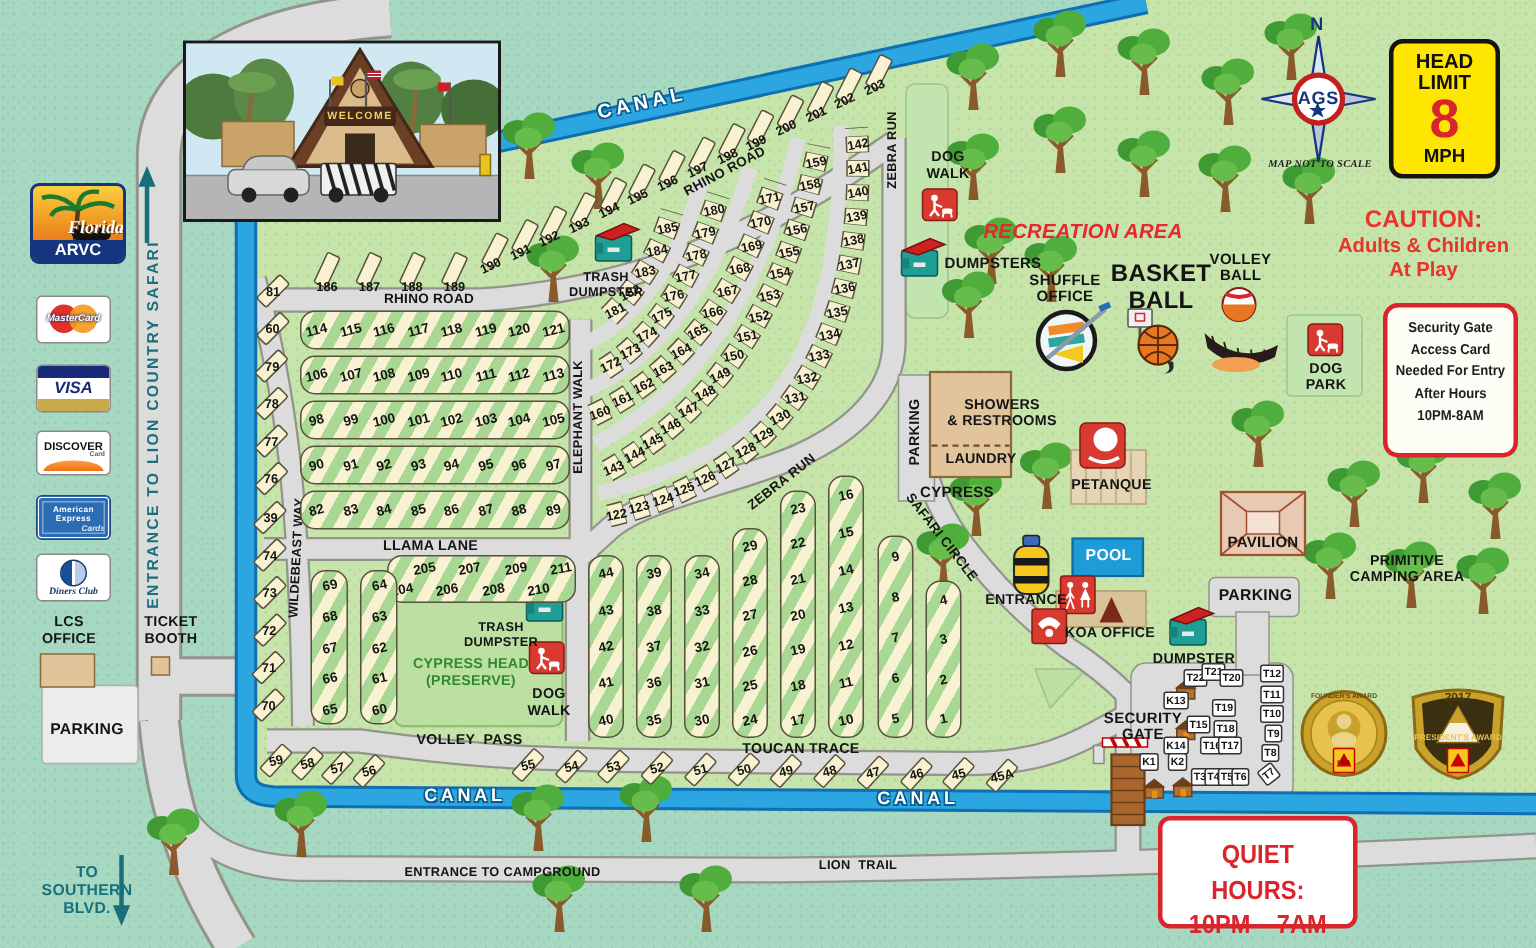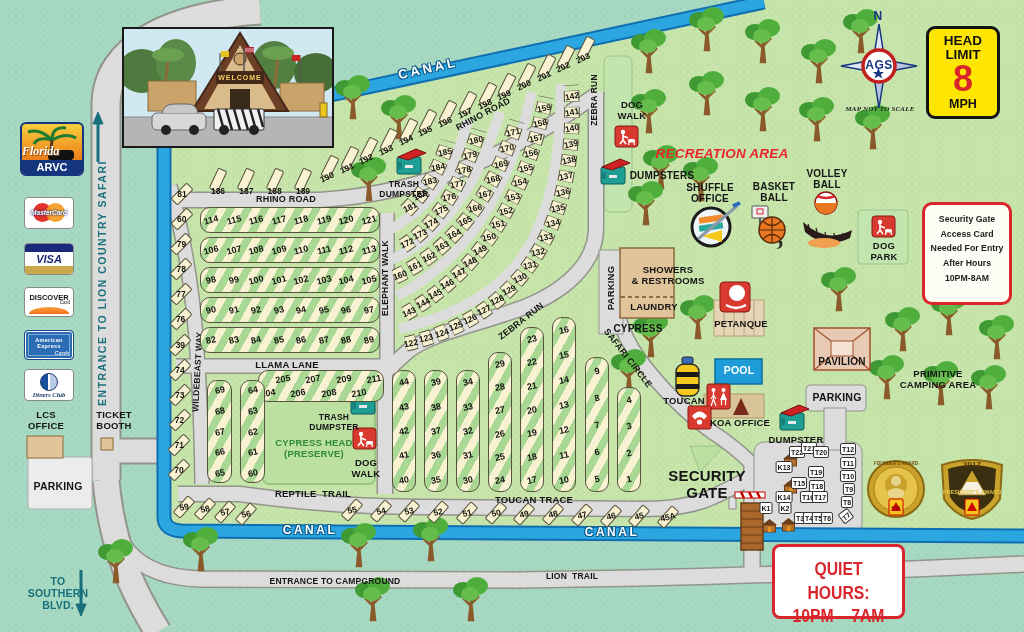--- a/index.html
+++ b/index.html
@@ -32,22 +32,22 @@
   #access span{display:block;font:900 9.5px/1.55 "Liberation Sans",sans-serif;color:#1c1c1c;transform:scaleX(.92);}
   #quiet{left:772px;top:544px;width:133px;height:75px;background:#fff;border:3.5px solid #d9252b;border-radius:8px;
     text-align:center;padding-top:11px;}
   #quiet span{display:block;font:900 17.5px/1.35 "Liberation Sans",sans-serif;color:#d9252b;transform:scaleX(.9);}
   #poolbox{left:910px;top:542px;width:104px;height:83px;background:#fdfdf6;border:3px solid #3a3a3a;border-radius:10px;
     text-align:center;padding-top:6px;}
   #poolbox .p1{font:900 12px/1.5 "Liberation Sans",sans-serif;display:block;transform:scaleX(.9);}
   #poolbox .p2{font:800 10px/1.5 "Liberation Sans",sans-serif;display:block;transform:scaleX(.9);}
   #arvc{left:20px;top:122px;width:64px;height:54px;border:2px solid #15357f;border-radius:6px;overflow:hidden;
     background:linear-gradient(#f9cf3e,#ee8a1e 60%,#e2641e);}
-  #arvc .fl{position:absolute;left:0;top:20px;width:100%;text-align:left;
-    font:italic 900 12px "Liberation Serif",serif;color:#fff;text-shadow:1px 1px 0 #8a4a10;}
+  #arvc .fl{position:absolute;left:0;top:20px;width:100%;text-align:center;
+    font:italic 900 12px "Liberation Serif",serif;color:#fff;text-shadow:1px 1px 0 #8a4a10;padding-left:12px;}
   #arvc .ab{position:absolute;left:0;bottom:0;width:100%;height:14px;background:#15357f;
     font:900 11px/14px "Liberation Sans",sans-serif;color:#fff;text-align:center;}
   #photo{left:122px;top:27px;width:212px;height:121px;border:2px solid #1a1a1a;background:#cfe8f2;}
   .mini{position:absolute;font:900 7px "Liberation Sans",sans-serif;}
 </style>
 </head>
 <body>
 
 <div id="stage">
 
@@ -304,21 +304,21 @@
       <span class="lbl" style="left: 428px; top: 69px; font-size: 13px; color: rgb(255, 255, 255); letter-spacing: 3px; text-shadow: rgb(10, 90, 138) 1px 1px 0px, rgb(10, 90, 138) -1px -1px 0px, rgb(10, 90, 138) 1px -1px 0px, rgb(10, 90, 138) -1px 1px 0px; transform: translate(-50%, -50%) rotate(-12.5deg);">CANAL</span>
       <span class="lbl" style="left: 310px; top: 531px; font-size: 12px; color: rgb(255, 255, 255); letter-spacing: 2.5px; text-shadow: rgb(10, 90, 138) 1px 1px 0px, rgb(10, 90, 138) -1px -1px 0px, rgb(10, 90, 138) 1px -1px 0px, rgb(10, 90, 138) -1px 1px 0px; transform: translate(-50%, -50%) rotate(0deg);">CANAL</span>
       <span class="lbl" style="left: 612px; top: 533px; font-size: 12px; color: rgb(255, 255, 255); letter-spacing: 2.5px; text-shadow: rgb(10, 90, 138) 1px 1px 0px, rgb(10, 90, 138) -1px -1px 0px, rgb(10, 90, 138) 1px -1px 0px, rgb(10, 90, 138) -1px 1px 0px; transform: translate(-50%, -50%) rotate(0deg);">CANAL</span>
       <span class="lbl" style="left: 286px; top: 199px; font-size: 9px; transform: translate(-50%, -50%) rotate(0deg);">RHINO ROAD</span>
       <span class="lbl" style="left: 483px; top: 114px; font-size: 9px; transform: translate(-50%, -50%) rotate(-28deg);">RHINO ROAD</span>
       <span class="lbl" style="left: 595px; top: 100px; font-size: 8.5px; transform: translate(-50%, -50%) rotate(-90deg);">ZEBRA RUN</span>
       <span class="lbl" style="left: 521px; top: 321px; font-size: 9px; transform: translate(-50%, -50%) rotate(-38deg);">ZEBRA RUN</span>
       <span class="lbl" style="left: 386px; top: 278px; font-size: 8.5px; transform: translate(-50%, -50%) rotate(-90deg);">ELEPHANT WALK</span>
       <span class="lbl" style="left: 287px; top: 365px; font-size: 9.5px; transform: translate(-50%, -50%) rotate(0deg);">LLAMA LANE</span>
       <span class="lbl" style="left: 198px; top: 372px; font-size: 8.5px; transform: translate(-50%, -50%) rotate(-87deg);">WILDEBEAST WAY</span>
-      <span class="lbl" style="left: 313px; top: 494px; font-size: 9.5px; transform: translate(-50%, -50%) rotate(0deg);">REPTILE  TRAIL</span>
+      <span class="lbl" style="left: 313px; top: 494px; font-size: 9.5px; transform: translate(-50%, -50%) rotate(0deg);">VOLLEY  PASS</span>
       <span class="lbl" style="left: 534px; top: 500px; font-size: 9.5px; transform: translate(-50%, -50%) rotate(0deg);">TOUCAN TRACE</span>
       <span class="lbl" style="left: 628px; top: 358px; font-size: 9px; transform: translate(-50%, -50%) rotate(52deg);">SAFARI CIRCLE</span>
       <span class="lbl" style="left: 638px; top: 329px; font-size: 10px; transform: translate(-50%, -50%) rotate(0deg);">CYPRESS</span>
       <span class="lbl" style="left: 611px; top: 288px; font-size: 9.5px; transform: translate(-50%, -50%) rotate(-90deg);">PARKING</span>
       <span class="lbl" style="left: 58px; top: 487px; font-size: 10.5px; transform: translate(-50%, -50%) rotate(0deg);">PARKING</span>
       <span class="lbl" style="left: 837px; top: 398px; font-size: 10.5px; transform: translate(-50%, -50%) rotate(0deg);">PARKING</span>
       <span class="lbl" style="left: 572px; top: 577px; font-size: 8.5px; transform: translate(-50%, -50%) rotate(0deg);">LION  TRAIL</span>
       <span class="lbl" style="left: 335px; top: 582px; font-size: 8.5px; transform: translate(-50%, -50%) rotate(0deg);">ENTRANCE TO CAMPGROUND</span>
       <span class="lbl" style="left: 103px; top: 283px; font-size: 10.5px; color: rgb(23, 112, 124); letter-spacing: 1.5px; transform: translate(-50%, -50%) rotate(-90deg);">ENTRANCE TO LION COUNTRY SAFARI</span>
       <span class="lbl" style="left: 58px; top: 594px; font-size: 10.5px; color: rgb(23, 112, 124); transform: translate(-50%, -50%) rotate(0deg);">TO
@@ -336,35 +336,35 @@
 WALK</span>
       <span class="lbl" style="left: 632px; top: 111px; font-size: 9.5px; transform: translate(-50%, -50%) rotate(0deg);">DOG
 WALK</span>
       <span class="lbl" style="left: 884px; top: 252px; font-size: 9.5px; transform: translate(-50%, -50%) rotate(0deg);">DOG
 PARK</span>
       <span class="lbl" style="left: 662px; top: 176px; font-size: 10px; transform: translate(-50%, -50%) rotate(0deg);">DUMPSTERS</span>
       <span class="lbl" style="left: 796px; top: 440px; font-size: 9.5px; transform: translate(-50%, -50%) rotate(0deg);">DUMPSTER</span>
       <span class="lbl" style="left: 722px; top: 154px; font-size: 13.5px; color: rgb(232, 38, 45); font-style: italic; transform: translate(-50%, -50%) rotate(0deg);">RECREATION AREA</span>
       <span class="lbl" style="left: 710px; top: 193px; font-size: 10px; transform: translate(-50%, -50%) rotate(0deg);">SHUFFLE
 OFFICE</span>
-      <span class="lbl" style="left: 774px; top: 192px; font-size: 10px; transform: translate(-50%, -50%) rotate(0deg);">BASKET
+      <span class="lbl" style="left: 774px; top: 192px; font-size: 16px; transform: translate(-50%, -50%) rotate(0deg);">BASKET
 BALL</span>
       <span class="lbl" style="left: 827px; top: 179px; font-size: 10px; transform: translate(-50%, -50%) rotate(0deg);">VOLLEY
 BALL</span>
       <span class="lbl" style="left: 668px; top: 276px; font-size: 9.5px; transform: translate(-50%, -50%) rotate(0deg);">SHOWERS
 &amp; RESTROOMS</span>
       <span class="lbl" style="left: 654px; top: 307px; font-size: 9.5px; transform: translate(-50%, -50%) rotate(0deg);">LAUNDRY</span>
       <span class="lbl" style="left: 741px; top: 324px; font-size: 9.5px; transform: translate(-50%, -50%) rotate(0deg);">PETANQUE</span>
       <span class="lbl" style="left: 739px; top: 371px; font-size: 10.5px; color: rgb(255, 255, 255); transform: translate(-50%, -50%) rotate(0deg);">POOL</span>
-      <span class="lbl" style="left: 684px; top: 401px; font-size: 9.5px; transform: translate(-50%, -50%) rotate(0deg);">TOUCAN</span>
+      <span class="lbl" style="left: 684px; top: 401px; font-size: 9.5px; transform: translate(-50%, -50%) rotate(0deg);">ENTRANCE</span>
       <span class="lbl" style="left: 740px; top: 423px; font-size: 9.5px; transform: translate(-50%, -50%) rotate(0deg);">KOA OFFICE</span>
       <span class="lbl" style="left: 842px; top: 362px; font-size: 10px; transform: translate(-50%, -50%) rotate(0deg);">PAVILION</span>
       <span class="lbl" style="left: 938px; top: 380px; font-size: 9.5px; transform: translate(-50%, -50%) rotate(0deg);">PRIMITIVE
 CAMPING AREA</span>
-      <span class="lbl" style="left: 707px; top: 485px; font-size: 15px; transform: translate(-50%, -50%) rotate(0deg);">SECURITY
+      <span class="lbl" style="left: 762px; top: 485px; font-size: 10px; transform: translate(-50%, -50%) rotate(0deg);">SECURITY
 GATE</span>
       <span class="lbl" style="left: 314px; top: 449px; font-size: 9.5px; color: rgb(46, 139, 46); transform: translate(-50%, -50%) rotate(0deg);">CYPRESS HEAD
 (PRESERVE)</span>
       <span class="lbl" style="left: 880px; top: 110px; font-size: 7px; color: rgb(34, 34, 34); font-style: italic; font-family: &quot;Liberation Serif&quot;, serif; transform: translate(-50%, -50%) rotate(0deg);">MAP NOT TO SCALE</span>
       <span class="lbl" style="left: 878px; top: 17px; font-size: 12px; color: rgb(21, 53, 127); transform: translate(-50%, -50%) rotate(0deg);">N</span>
       <span class="lbl" style="left: 879px; top: 66px; font-size: 12px; color: rgb(21, 53, 127); letter-spacing: 0.5px; transform: translate(-50%, -50%) rotate(0deg);">AGS</span>
       <span class="sb" style="left: 200px; top: 207px; width: 180px; height: 26px;"></span>
       <span class="sn" style="left: 211.25px; top: 220px; transform: translate(-50%, -50%) rotate(-14deg);">114</span>
       <span class="sn" style="left: 233.75px; top: 220px; transform: translate(-50%, -50%) rotate(-14deg);">115</span>
       <span class="sn" style="left: 256.25px; top: 220px; transform: translate(-50%, -50%) rotate(-14deg);">116</span>
@@ -740,20 +740,25 @@
     <span style="position:absolute;left:0;bottom:2px;width:100%;text-align:center;font:italic 900 6.5px 'Liberation Serif',serif;color:#1a3a6b;">Diners Club</span>
   </div>
 
   <div id="speed" class="panel">
     <span class="s1">HEAD</span>
     <span class="s1">LIMIT</span>
     <span class="s8">8</span>
     <span class="smph">MPH</span>
   </div>
 
+  <div id="caution" class="panel">
+    <span class="c1">CAUTION:</span>
+    <span class="c2">Adults &amp; Children</span>
+    <span class="c2">At Play</span>
+  </div>
 
   <div id="access" class="panel">
     <span>Security Gate</span>
     <span>Access Card</span>
     <span>Needed For Entry</span>
     <span>After Hours</span>
     <span>10PM-8AM</span>
   </div>
 
   <div id="quiet" class="panel">

